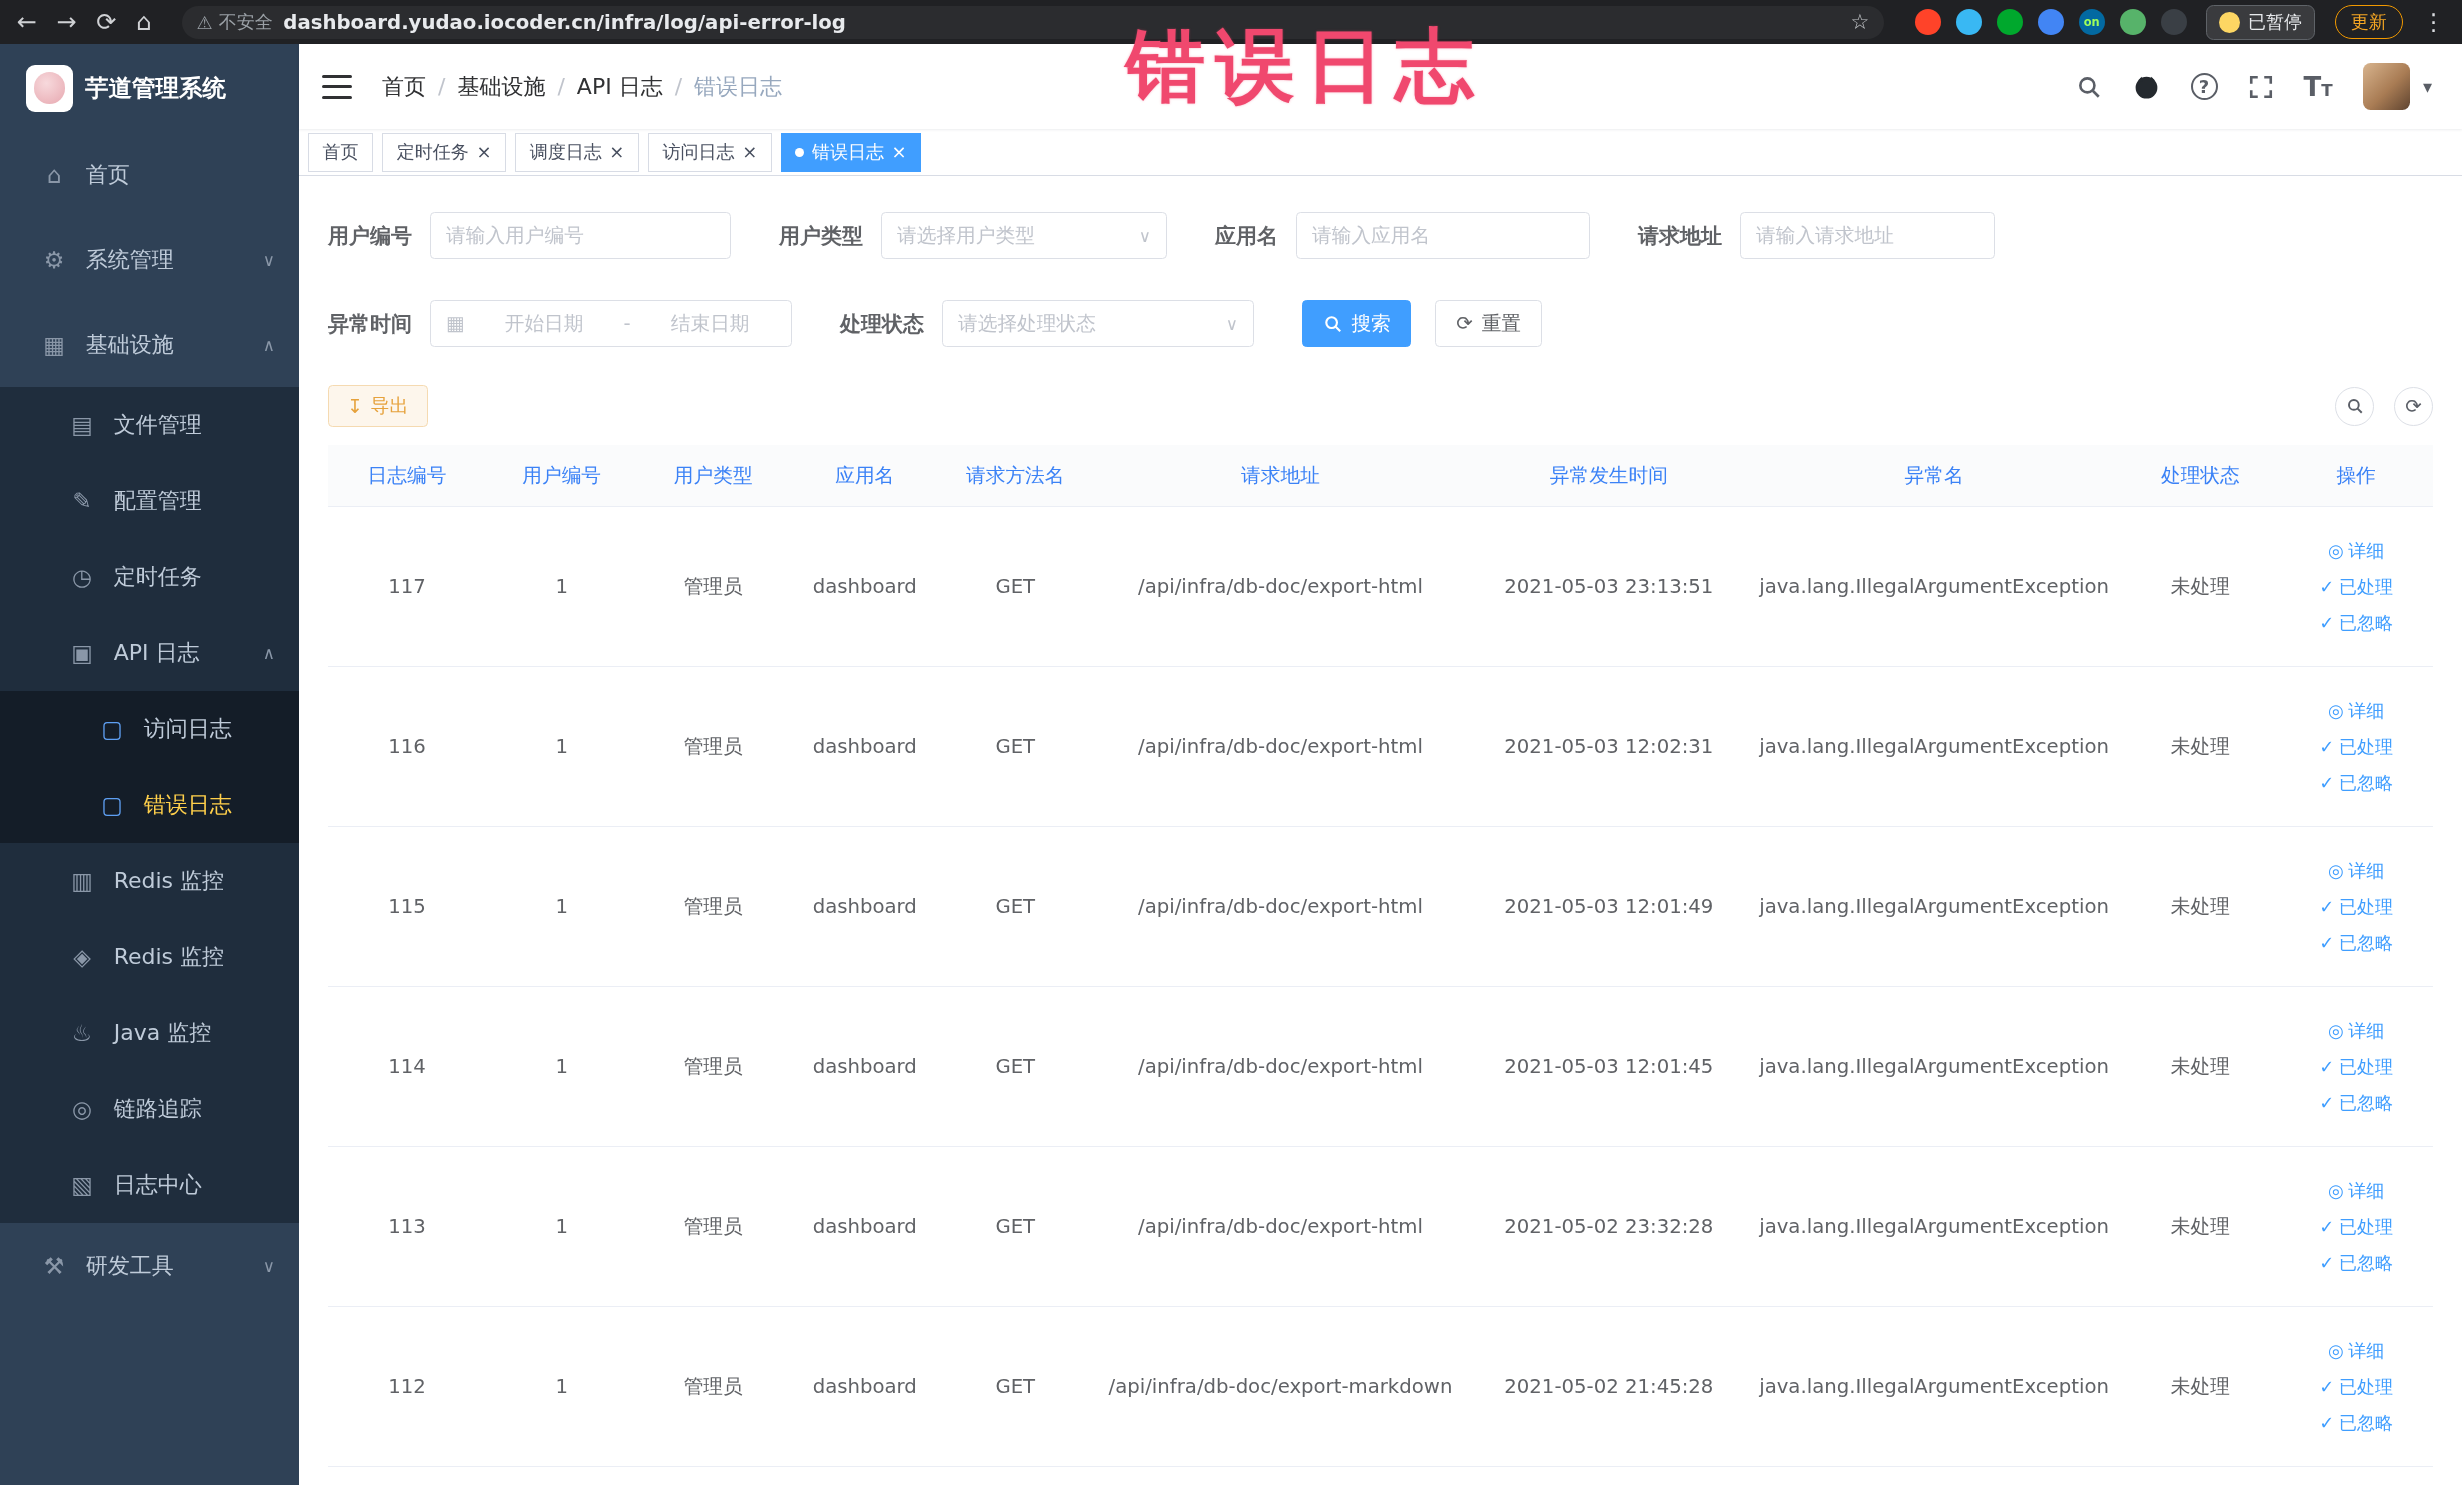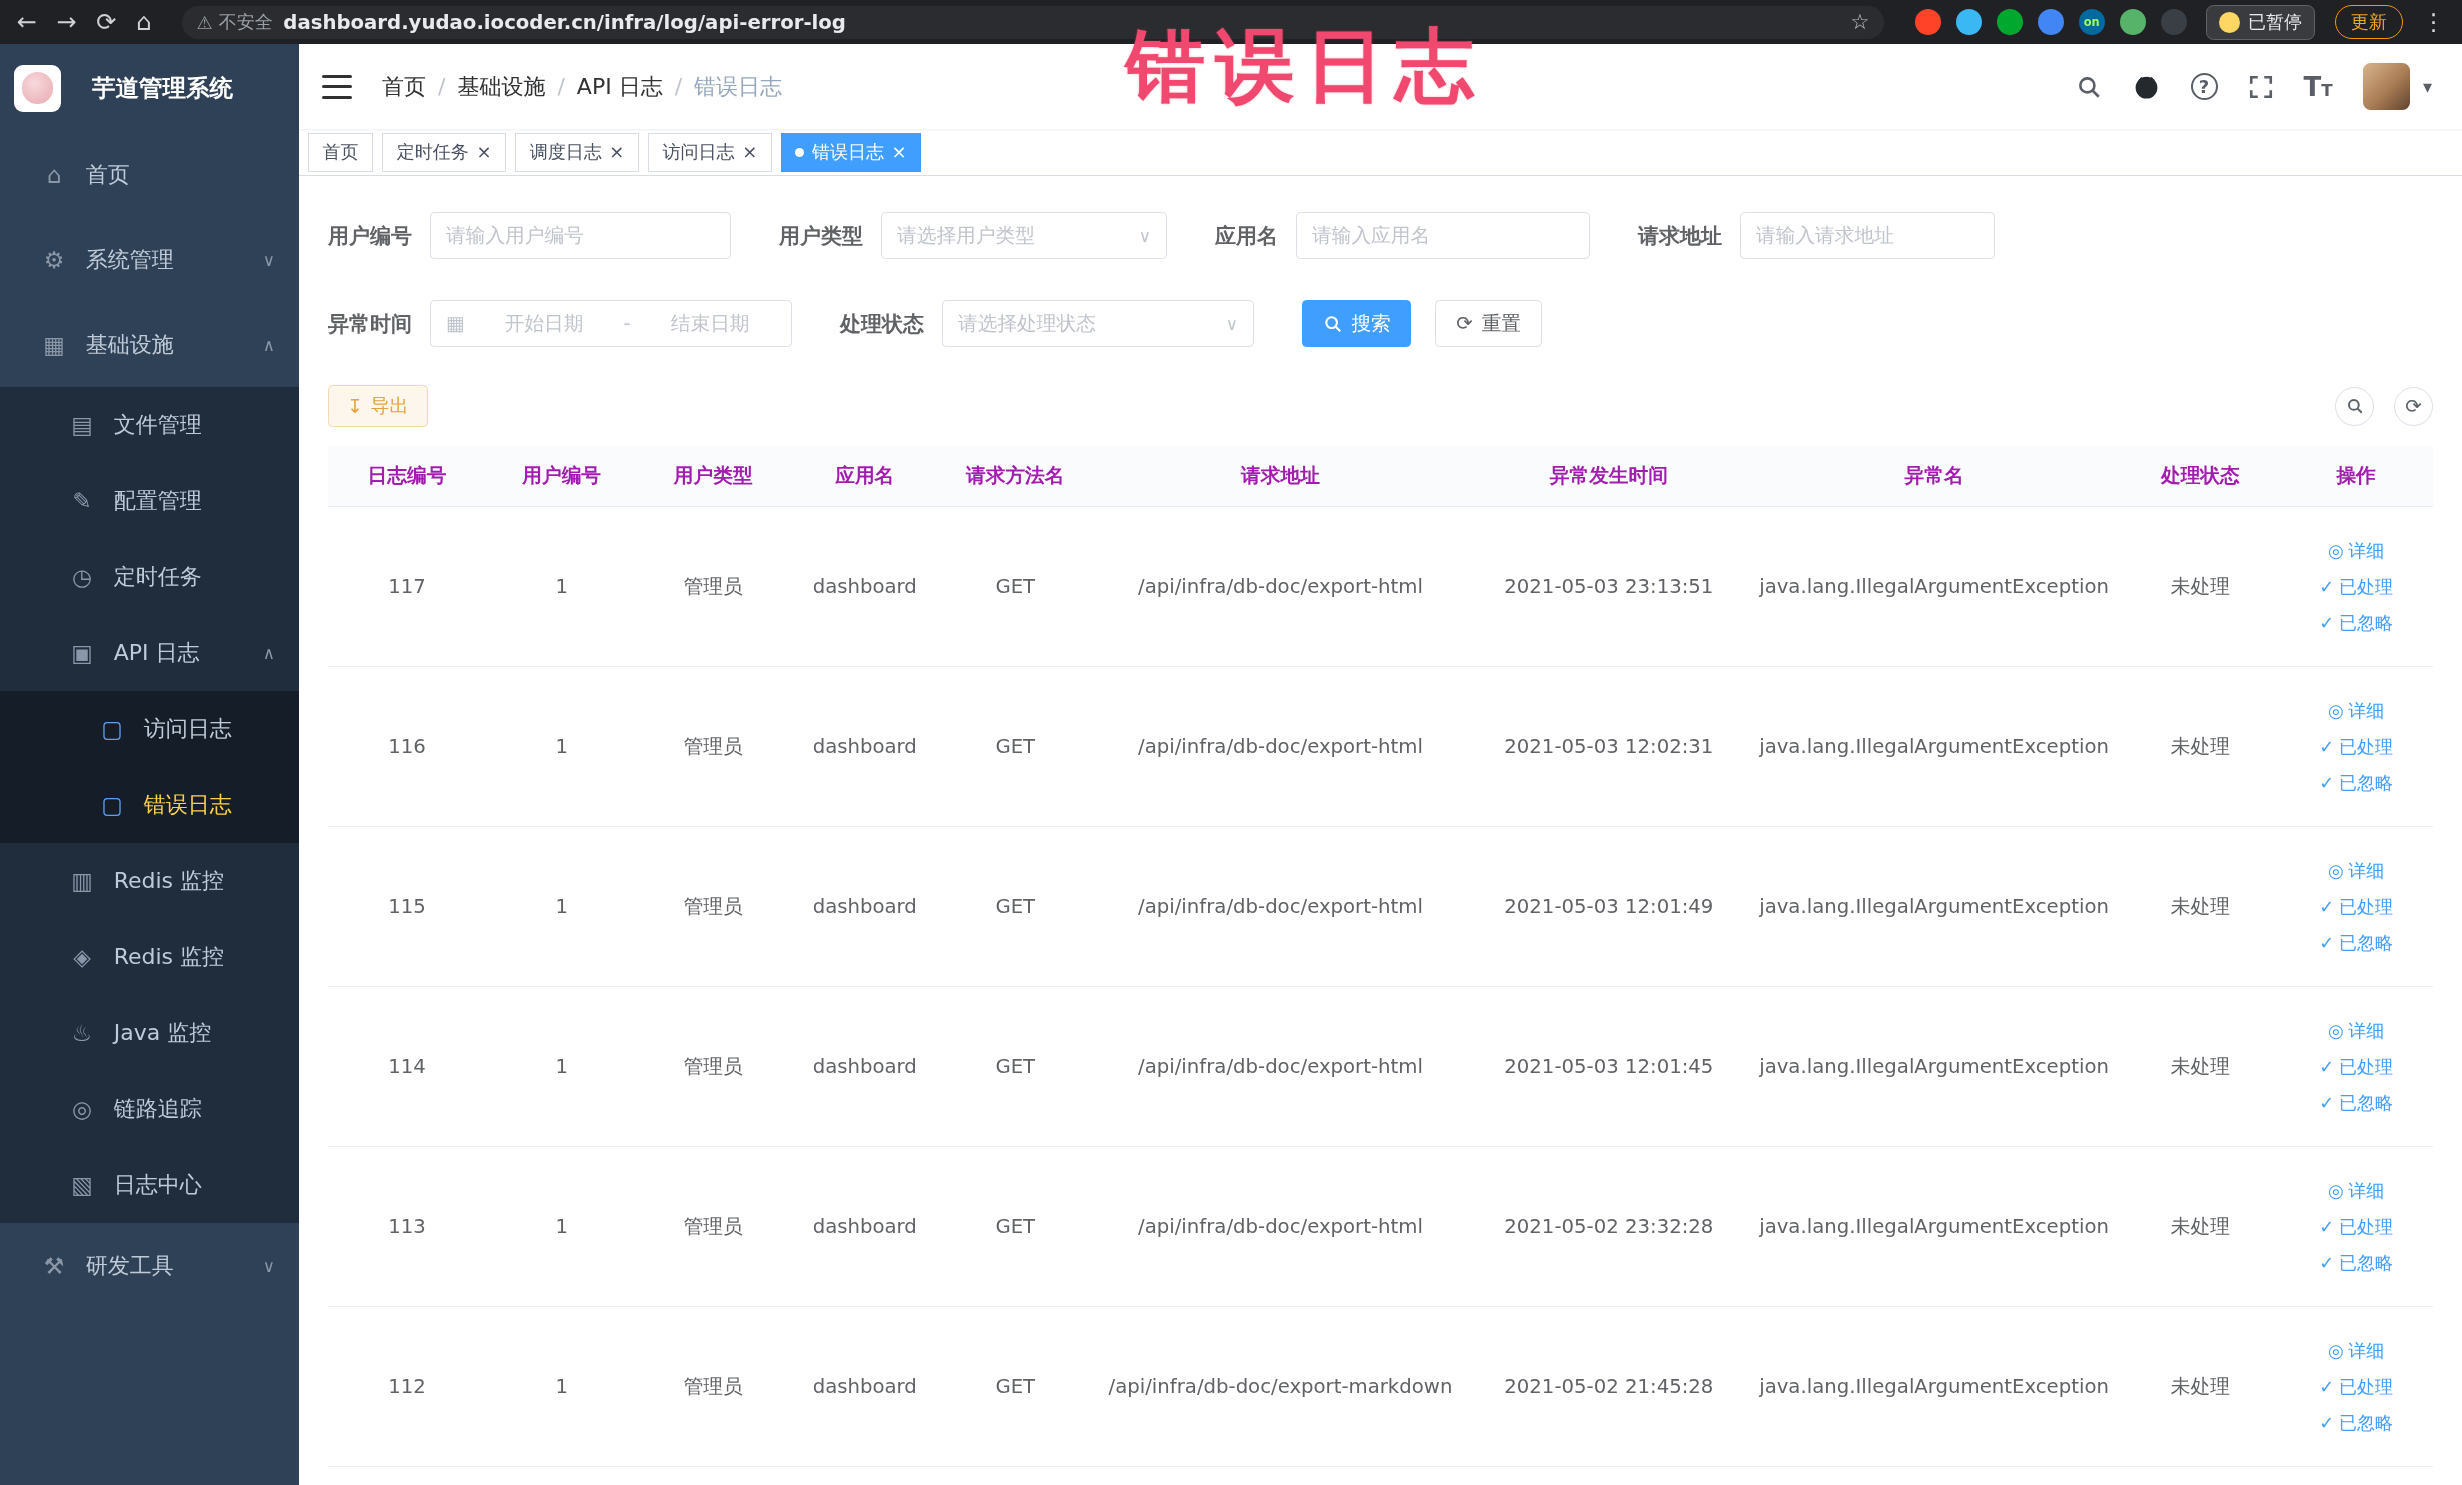--- a/index.html
+++ b/index.html
@@ -22,21 +22,21 @@
     border-radius:7.6px; padding:4.5px 12px; color:#e8eaed; font-size:18px; white-space:nowrap; }
   .smiley { width:21px; height:21px; border-radius:50%; background:#fdd663; }
   .update-pill { border:1.5px solid #f29900; color:#f5a623; border-radius:756px; padding:3.8px 15px; font-size:18px; white-space:nowrap; }
   .menu-dots { color:#dadce0; font-size:23px; }
 
   
   .app { display:flex; height:1442px; }
 
   
   .sidebar { width:299px; background:#2f4156; flex:0 0 299px; display:flex; flex-direction:column; }
-  .logo-row { height:88px; display:flex; align-items:center; padding-left:14px; gap:31px; }
+  .logo-row { height:88px; display:flex; align-items:center; padding-left:26px; gap:12px; }
   .logo-box { width:47px; height:47px; background:#fff; border-radius:9px; position:relative; flex:0 0 47px; }
   .logo-box::after { content:""; position:absolute; inset:7.6px; border-radius:50%;
     background:radial-gradient(circle at 40% 35%, #f7d9dc, #e7a8b0); }
   .logo-title { color:#fff; font-size:23.5px; font-weight:700; white-space:nowrap; }
   .menu { flex:1; overflow:hidden; }
   .mi { display:flex; align-items:center; position:relative; color:#bfcbd9; font-size:22px; cursor:pointer; white-space:nowrap; }
   .mi.l1 { height:85px; padding-left:39px; background:#2f4156; }
   .mi.l2 { height:76px; padding-left:67px; background:#1f2d3d; }
   .mi.l3 { height:76px; padding-left:97px; background:#141d28; }
   .mi-icon { width:30px; margin-right:16.7px; color:#8a97a8; font-size:23px; text-align:center; }
@@ -103,21 +103,21 @@
     font-size:19px; display:inline-flex; align-items:center; gap:7.6px; padding:0 18px; cursor:pointer; font-family:inherit; }
   .tool-right { margin-left:auto; display:flex; gap:19.7px; }
   .circle-btn { width:39px; height:39px; border-radius:50%; border:0.8px solid #dcdfe6; background:#fff; color:#5a5e66;
     display:flex; align-items:center; justify-content:center; font-size:19.7px; cursor:pointer; }
 
   
   .table { margin-top:18px; width:100%; }
   .tr { display:flex; width:100%; align-items:center; }
   .thead-row { border-bottom:0.8px solid #ebeef5; background:#fafbfc; }
   .td { text-align:center; padding:0 6px; overflow:hidden; white-space:nowrap; }
-  .th { font-size:19.7px; font-weight:700; color:#a21caf; height:61px; display:flex; align-items:center; justify-content:center; }
+  .th { font-size:19.7px; font-weight:400; color:#3b82f6; height:61px; display:flex; align-items:center; justify-content:center; }
   .row { height:160px; border-bottom:0.8px solid #ebeef5; font-size:19.7px; color:#606266; }
   .tr > div:nth-of-type(1){ width:7.5%; flex:0 0 7.5%; }
   .tr > div:nth-of-type(2){ width:7.2%; flex:0 0 7.2%; }
   .tr > div:nth-of-type(3){ width:7.2%; flex:0 0 7.2%; }
   .tr > div:nth-of-type(4){ width:7.2%; flex:0 0 7.2%; }
   .tr > div:nth-of-type(5){ width:7.1%; flex:0 0 7.1%; }
   .tr > div:nth-of-type(6){ width:18.1%; flex:0 0 18.1%; }
   .tr > div:nth-of-type(7){ width:13.1%; flex:0 0 13.1%; }
   .tr > div:nth-of-type(8){ width:17.8%; flex:0 0 17.8%; }
   .tr > div:nth-of-type(9){ width:7.5%; flex:0 0 7.5%; }

